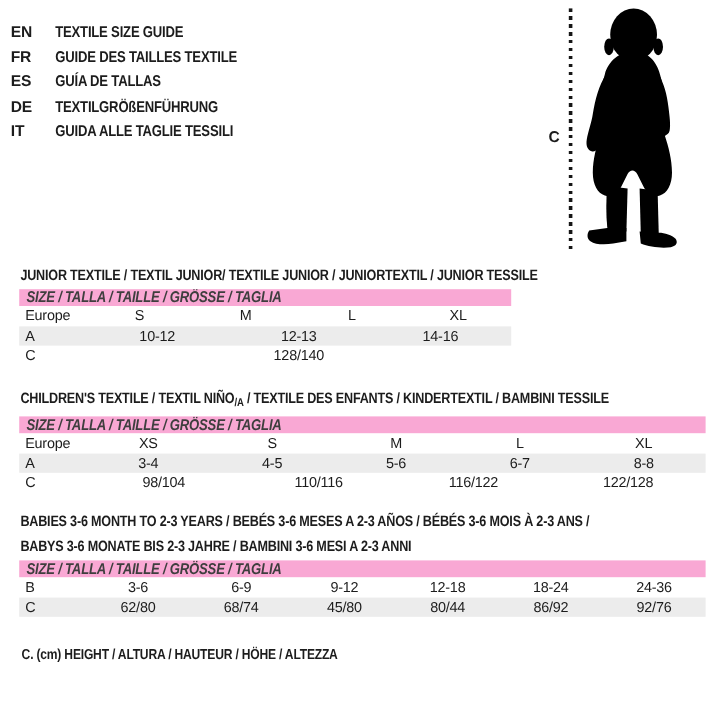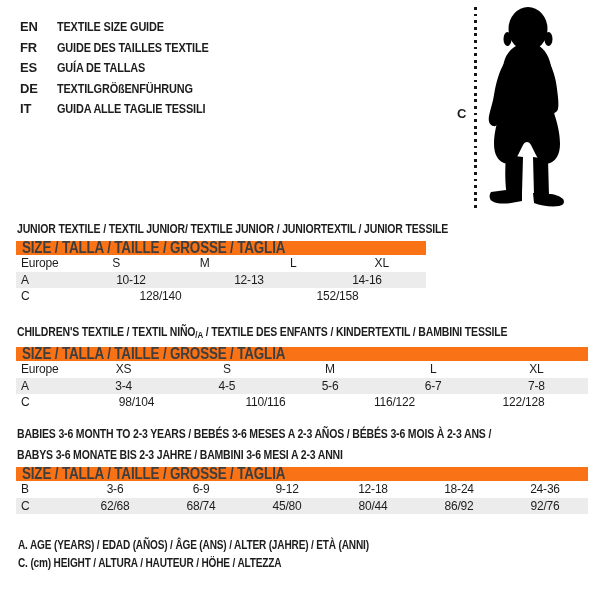--- a/index.html
+++ b/index.html
@@ -5,42 +5,42 @@
   html,body{margin:0;padding:0;}
   body{
     width:600px;height:600px;position:relative;background:#ffffff;
     font-family:"Liberation Sans", sans-serif;color:#1c1c1c;overflow:hidden;
     -webkit-font-smoothing:antialiased;
   }
   .abs{position:absolute;}
   .cond{display:inline-block;transform:scaleX(0.84);transform-origin:0 50%;white-space:nowrap;}
 
   
-  .langs{left:20px;top:17px;}
+  .langs{left:9px;top:17px;}
   .lang-row{display:flex;font-weight:bold;font-size:13px;line-height:20.6px;letter-spacing:-0.2px;}
   .lang-code{width:37px;flex:0 0 37px;}
 
   
   .height-line{
     left:474px;top:7px;width:2.5px;height:203px;
     background:repeating-linear-gradient(to bottom,#161616 0px,#161616 2.8px,transparent 2.8px,transparent 6.6px);
   }
   .c-label{left:457px;top:106px;font-weight:bold;font-size:13px;}
   .baby{left:486px;top:5px;}
 
   
   .sec-title{left:17px;font-weight:bold;font-size:12.5px;letter-spacing:-0.2px;line-height:20.5px;}
   .subsz{font-size:9.5px;vertical-align:-2px;}
 
   .stable{left:16px;font-size:12px;letter-spacing:-0.2px;}
   .t-narrow{width:410px;}
   .t-wide{width:572px;}
   .size-bar{
-    background:#f97316;height:14px;line-height:14.5px;padding-left:6px;
-    font-size:16px;font-weight:bold;color:#3e3e3e;overflow:hidden;
+    background:#f9a8d4;height:14px;line-height:14.5px;padding-left:6px;
+    font-size:13px;font-weight:bold;color:#3e3e3e;overflow:hidden;font-style:italic;
   }
   .trow{display:flex;height:16.5px;line-height:16.5px;align-items:flex-end;}
   .trow.alt{background:#ececec;}
   .tlabel{width:56px;flex:0 0 56px;padding-left:5px;box-sizing:border-box;}
   .cells{flex:1;display:flex;}
   .cell{flex:1;text-align:center;}
 
   
   .footnotes{left:18px;top:537px;}
   .fn-line{font-weight:bold;font-size:12px;line-height:17.5px;letter-spacing:-0.2px;}
@@ -113,21 +113,20 @@
     <span class="cells">
         <span class="cell">10-12</span>
         <span class="cell">12-13</span>
         <span class="cell">14-16</span>
       </span>
   </div>
   <div class="trow">
     <span class="tlabel">C</span>
     <span class="cells">
         <span class="cell">128/140</span>
-        <span class="cell">152/158</span>
       </span>
   </div>
 </div>
 
 <div class="abs sec-title" style="top:322px">
   <span class="cond"><span>CHILDREN'S TEXTILE / TEXTIL NIÑO</span><span class="subsz">/A</span><span> / TEXTILE DES ENFANTS / KINDERTEXTIL / BAMBINI TESSILE</span></span>
 </div>
 
 <div class="abs stable t-wide" style="top:347px">
   <div class="size-bar">
@@ -143,21 +142,21 @@
         <span class="cell">XL</span>
       </span>
   </div>
   <div class="trow alt">
     <span class="tlabel">A</span>
     <span class="cells">
         <span class="cell">3-4</span>
         <span class="cell">4-5</span>
         <span class="cell">5-6</span>
         <span class="cell">6-7</span>
-        <span class="cell">7-8</span>
+        <span class="cell">8-8</span>
       </span>
   </div>
   <div class="trow">
     <span class="tlabel">C</span>
     <span class="cells">
         <span class="cell">98/104</span>
         <span class="cell">110/116</span>
         <span class="cell">116/122</span>
         <span class="cell">122/128</span>
       </span>
@@ -180,26 +179,25 @@
         <span class="cell">6-9</span>
         <span class="cell">9-12</span>
         <span class="cell">12-18</span>
         <span class="cell">18-24</span>
         <span class="cell">24-36</span>
       </span>
   </div>
   <div class="trow alt">
     <span class="tlabel">C</span>
     <span class="cells">
-        <span class="cell">62/68</span>
+        <span class="cell">62/80</span>
         <span class="cell">68/74</span>
         <span class="cell">45/80</span>
         <span class="cell">80/44</span>
         <span class="cell">86/92</span>
         <span class="cell">92/76</span>
       </span>
   </div>
 </div>
 
 <div class="abs footnotes">
-  <div class="fn-line"><span class="cond">A. AGE (YEARS) / EDAD (AÑOS) / ÂGE (ANS) / ALTER (JAHRE) / ETÀ (ANNI)</span></div>
   <div class="fn-line"><span class="cond">C. (cm) HEIGHT / ALTURA / HAUTEUR / HÖHE / ALTEZZA</span></div>
 </div>
 
 </body></html>

